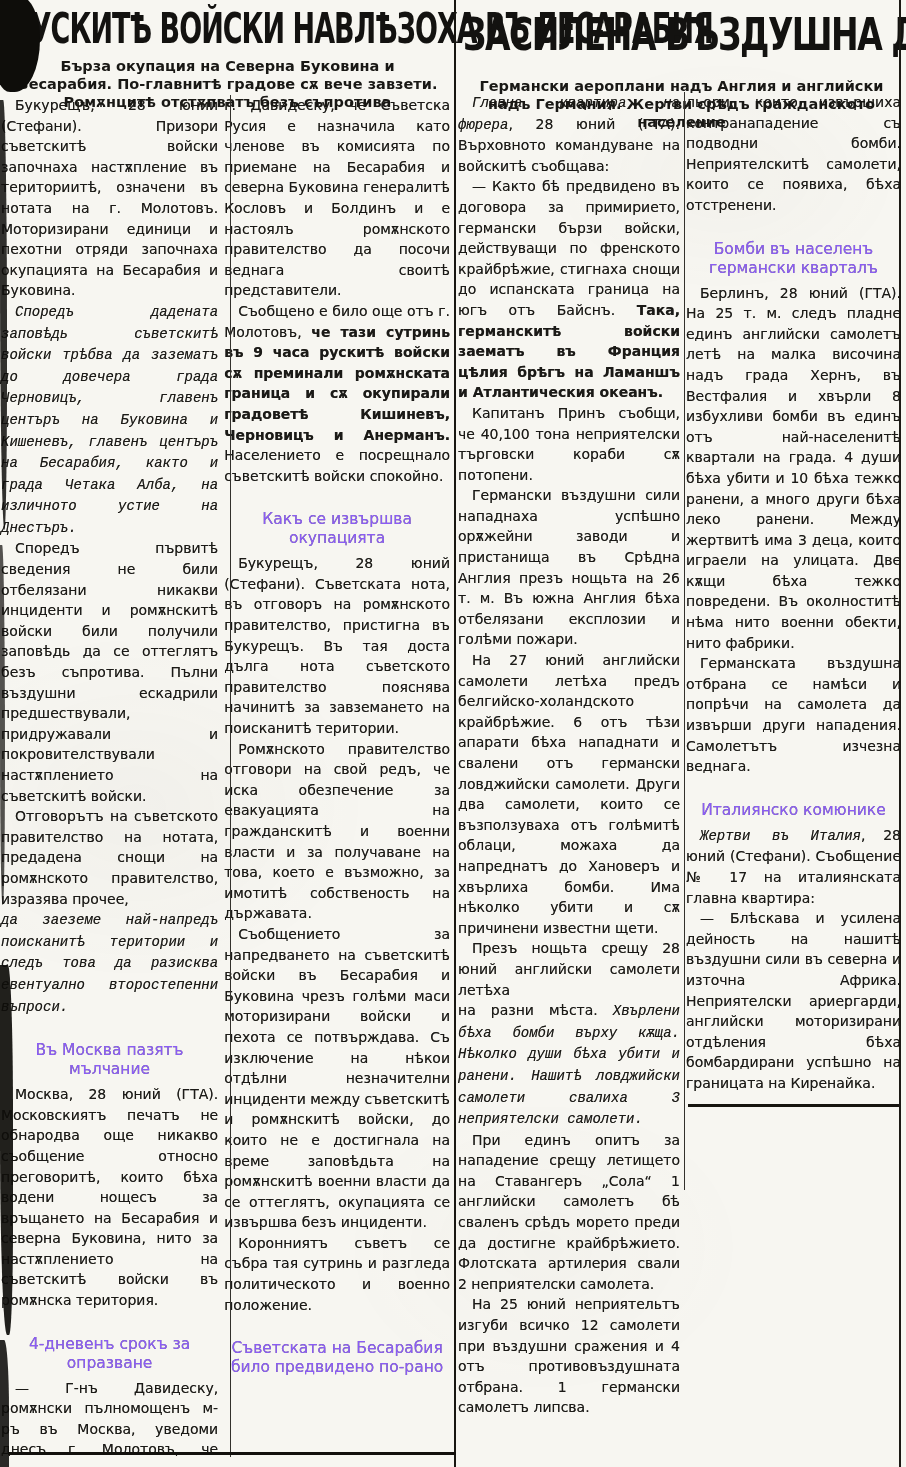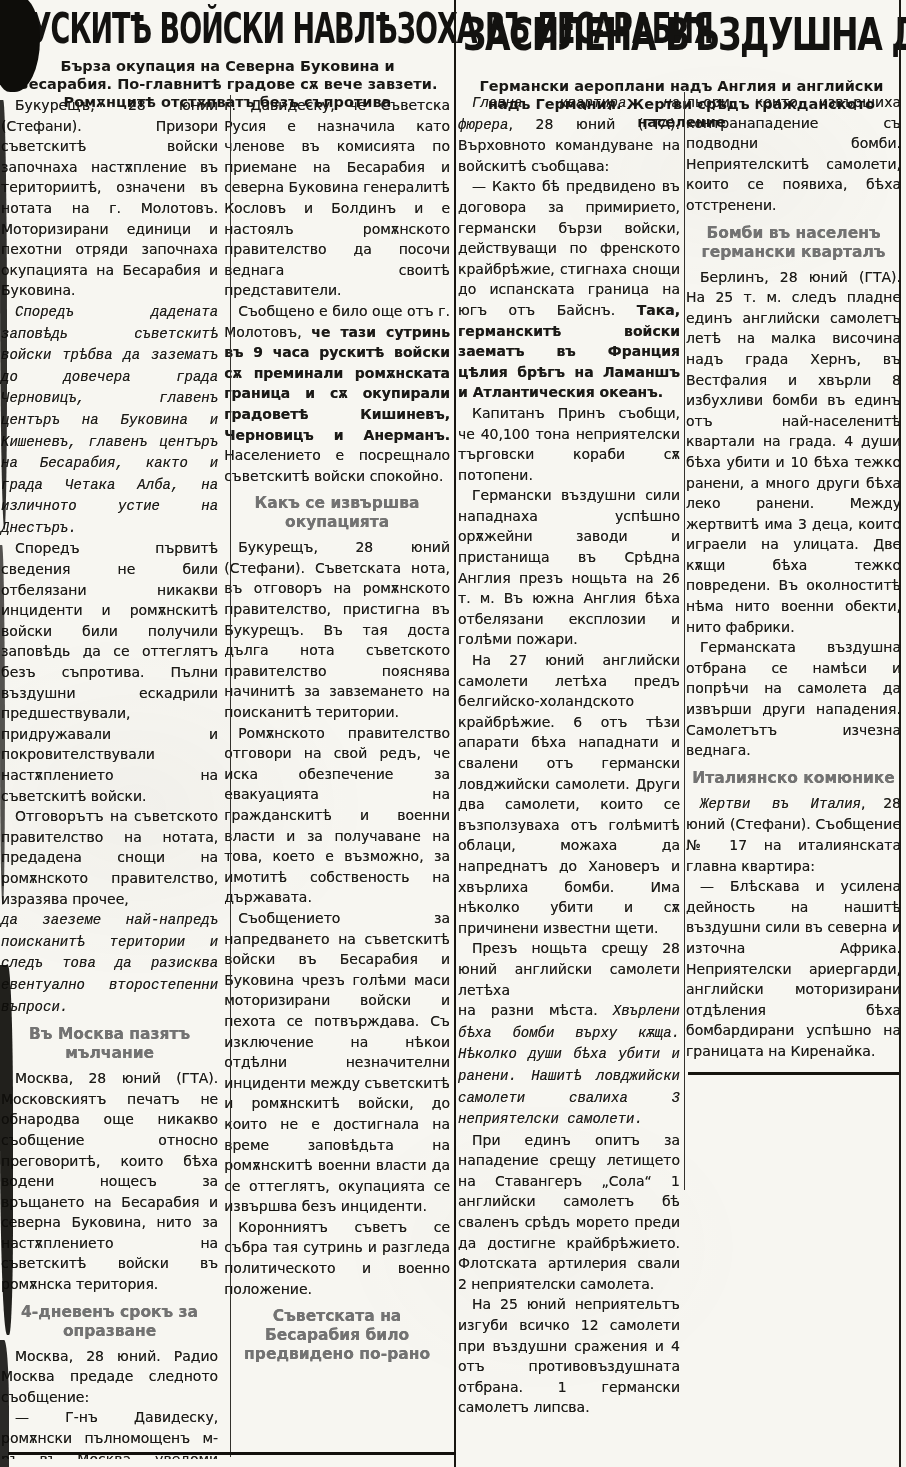--- a/index.html
+++ b/index.html
@@ -40,22 +40,22 @@
   #col4{width:221px;}
   .para{
     margin:0;font-size:14px;line-height:20.6px;text-align:justify;
     text-indent:14px;
     text-shadow:0 0 .5px rgba(20,18,14,.6);
   }
   .para.noindent{text-indent:0;}
   .it{font-style:italic;font-family:Liberation Mono, monospace;}
   .bd{font-weight:bold;}
   .subhead{
-    font-weight:bold;text-align:center;font-size:15.5px;line-height:19px;
-    margin:8px 2px 5px 2px;color:#737373;
+    font-weight:normal;text-align:center;font-size:15.5px;line-height:19px;
+    margin:24px 2px 5px 2px;color:#8b5cf6;
     text-shadow:0 0 .5px rgba(20,18,14,.6);
   }
   .end-rule{height:3px;background:#16140f;margin:10px 2px 0 2px;}
   
   .vline{position:absolute;background:#33312c;}
   #div-left-cols{left:230px;top:95px;height:1362px;width:1px;}
   #div-main{left:454px;top:0;height:1467px;width:2px;background:#181611;}
   #div-right-cols{left:684px;top:92px;height:1098px;width:1px;}
   #edge-right{left:899px;top:0;height:1467px;width:2px;background:#1c1a15;}
   #bottom-line{position:absolute;left:8px;top:1452px;width:448px;height:3px;background:#12100c;}
@@ -88,21 +88,20 @@
     <div class="cols">
       <div class="col" id="col1">
           <p class="para"><span>Букурещъ, 28 юний (Стефани). Призори съветскитѣ войски започнаха настѫпление въ териториитѣ, означени въ нотата на г. Молотовъ. Моторизирани единици и пехотни отряди започнаха окупацията на Бесарабия и Буковина.</span></p>
           <p class="para"><span class="it">Споредъ дадената заповѣдь съветскитѣ войски трѣбва да зазематъ до довечера града Черновицъ, главенъ центъръ на Буковина и Кишеневъ, главенъ центъръ на Бесарабия, както и града Четака Алба, на изличното устие на Днестъръ.</span></p>
           <p class="para"><span>Споредъ първитѣ сведения не били отбелязани никакви инциденти и ромѫнскитѣ войски били получили заповѣдь да се оттеглятъ безъ съпротива. Пълни въздушни ескадрили предшествували, придружавали и покровителствували настѫплението на съветскитѣ войски.</span></p>
           <p class="para"><span>Отговорътъ на съветското правителство на нотата, предадена снощи на ромѫнското правителство, изразява прочее,</span></p>
           <p class="para noindent"><span class="it">да заеземе най-напредъ поисканитѣ територии и следъ това да разисква евентуално второстепенни въпроси.</span></p>
           <div class="subhead">Въ Москва пазятъ мълчание</div>
           <p class="para"><span>Москва, 28 юний (ГТА). Московскиятъ печатъ не обнародва още никакво съобщение относно преговоритѣ, които бѣха водени нощесъ за връщането на Бесарабия и северна Буковина, нито за настѫплението на съветскитѣ войски въ ромѫнска територия.</span></p>
           <div class="subhead">4-дневенъ срокъ за опразване</div>
-          <p class="para"><span>Москва, 28 юний. Радио Москва предаде следното съобщение:</span></p>
           <p class="para"><span>— Г-нъ Давидеску, ромѫнски пълномощенъ м-ръ въ Москва, уведоми днесъ г. Молотовъ, че ромѫнското правителство е приело искането на Съветска Русия за отстѫпването на Бесарабия и северна Буковина. Г-нъ Давидеску помоли г. Молотовъ, отъ името на ромѫнското правителство, да се назначи комисия, която да се занимае съ уреждането на въпроса за изтеглянето на ромѫнскитѣ войски и административнитѣ учреждения отъ исканитѣ земи.</span></p>
         </div>
       <div class="col" id="col2">
           <p class="para noindent"><span>г. Давидеску, че Съветска Русия е назначила като членове въ комисията по приемане на Бесарабия и северна Буковина генералитѣ Кословъ и Болдинъ и е настоялъ ромѫнското правителство да посочи веднага своитѣ представители.</span></p>
           <p class="para"><span>Съобщено е било още отъ г. Молотовъ, </span><span class="bd">че тази сутринь въ 9 часа рускитѣ войски сѫ преминали ромѫнската граница и сѫ окупирали градоветѣ Кишиневъ, Черновицъ и Анерманъ.</span><span> Населението е посрещнало съветскитѣ войски спокойно.</span></p>
           <div class="subhead">Какъ се извършва окупацията</div>
           <p class="para"><span>Букурещъ, 28 юний (Стефани). Съветската нота, въ отговоръ на ромѫнското правителство, пристигна въ Букурещъ. Въ тая доста дълга нота съветското правителство пояснява начинитѣ за завземането на поисканитѣ територии.</span></p>
           <p class="para"><span>Ромѫнското правителство отговори на свой редъ, че иска обезпечение за евакуацията на гражданскитѣ и военни власти и за получаване на това, което е възможно, за имотитѣ собственость на държавата.</span></p>
           <p class="para"><span>Съобщението за напредването на съветскитѣ войски въ Бесарабия и Буковина чрезъ голѣми маси моторизирани войски и пехота се потвърждава. Съ изключение на нѣкои отдѣлни незначителни инциденти между съветскитѣ и ромѫнскитѣ войски, до които не е достигнала на време заповѣдьта на ромѫнскитѣ военни власти да се оттеглятъ, окупацията се извършва безъ инциденти.</span></p>
           <p class="para"><span>Коронниятъ съветъ се събра тая сутринь и разгледа политическото и военно положение.</span></p>

